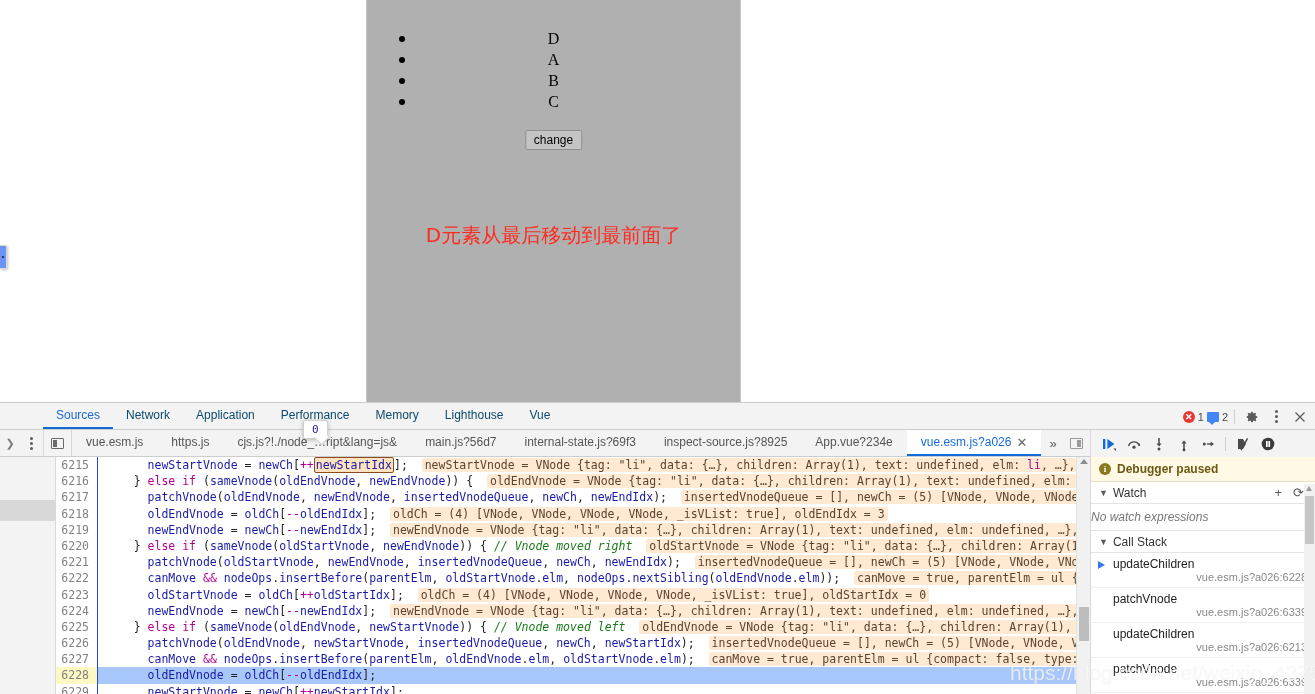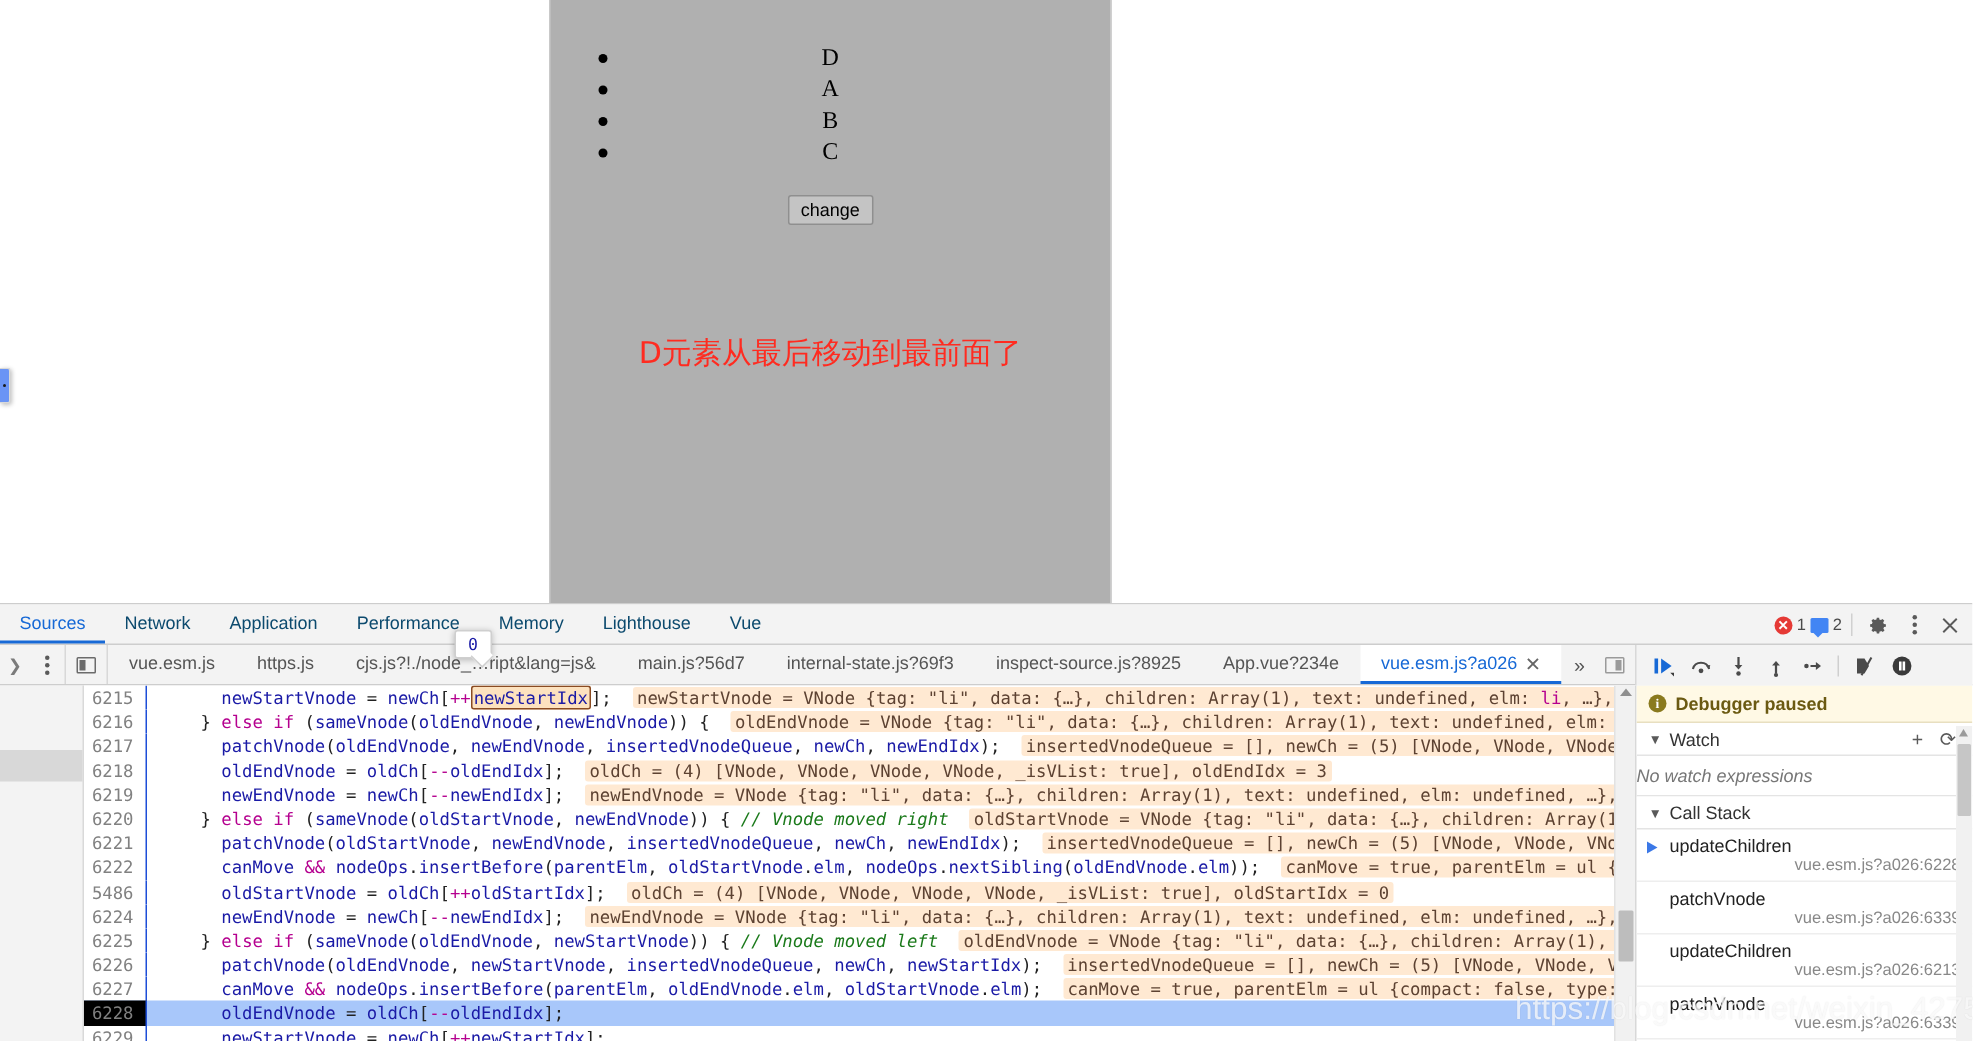--- a/index.html
+++ b/index.html
@@ -86,21 +86,21 @@
     border-bottom: 1px solid #cdcdcd;
     background: #f3f3f3;
     display: flex; align-items: stretch;
   }
   .dt-tab {
     padding: 0 13px; display: flex; align-items: center;
     font-size: 12px; color: #0c4a6e; cursor: pointer;
     border-bottom: 2px solid transparent;
     white-space: nowrap;
   }
-  .dt-tab.active { color: #1769d6; border-bottom-color: #1769d6; }
+  .dt-tab.active { color: #1769d6; border-bottom-color: #1769d6; margin-left: 43px; }
   .dt-right {
     position: absolute; right: 4px; top: 0; height: 27px;
     display: flex; align-items: center; gap: 2px;
   }
   .count-group { display: flex; align-items: center; gap: 3px; padding-right: 6px;
                  border-right: 1px solid #d0d0d0; margin-right: 4px; height: 15px;}
   .err-dot {
     width: 12px; height: 12px; border-radius: 50%;
     background: #e53935; color: #fff; font-size: 9px; font-weight: bold;
     display: flex; align-items: center; justify-content: center;
@@ -171,21 +171,21 @@
 
   .code-wrap {
     position: relative; flex: 1 1 auto; overflow: hidden; background:#fff;
   }
   .code-lines { position:absolute; left:0; top:0; width:100%; }
   .cl {
     position: relative; height: 16.2px; line-height: 16.2px; white-space: pre;
     font-family: "DejaVu Sans Mono", monospace; font-size: 11.5px;
   }
   .cl.hl { background:#a8c7fa; }
-  .cl.hl .num { background:#000000; }
+  .cl.hl .num { background:#fef9c3; }
   .num {
     display:inline-block; width:42px; text-align:right; padding-right:8px;
     color:#818181; background:#fff; border-right:1px solid #1d4ed8;
     font-family:"DejaVu Sans Mono", monospace; font-size:11.5px;
   }
   .src { display:inline-block; padding-left:8px; }
   .kw { color:#b5008f; }
   .id { color:#1a1aa6; }
   .pl { color:#222; }
   .cmt { color:#1b7a1b; font-style: italic; }
@@ -423,21 +423,21 @@
       <div class="code-wrap">
         <div class="code-lines" id="code-lines">
             <div class="cl"><span class="num">6215</span><span class="src">      <span class="id">newStartVnode</span> <span class="pl">=</span> <span class="id">newCh</span><span class="pl">[</span><span class="kw">++</span><span class="boxsel"><span class="id">newStartIdx</span></span><span class="pl">];</span>  <span class="hint">newStartVnode = VNode {tag: "li", data: {…}, children: Array(1), text: undefined, elm: <span class="s">li</span>, …}, new</span></span></div>
             <div class="cl"><span class="num">6216</span><span class="src">    <span class="pl">}</span> <span class="kw">else if</span> <span class="pl">(</span><span class="id">sameVnode</span><span class="pl">(</span><span class="id">oldEndVnode</span><span class="pl">,</span> <span class="id">newEndVnode</span><span class="pl">)) {</span>  <span class="hint">oldEndVnode = VNode {tag: "li", data: {…}, children: Array(1), text: undefined, elm: <span class="s">li</span>,</span></span></div>
             <div class="cl"><span class="num">6217</span><span class="src">      <span class="id">patchVnode</span><span class="pl">(</span><span class="id">oldEndVnode</span><span class="pl">,</span> <span class="id">newEndVnode</span><span class="pl">,</span> <span class="id">insertedVnodeQueue</span><span class="pl">,</span> <span class="id">newCh</span><span class="pl">,</span> <span class="id">newEndIdx</span><span class="pl">);</span>  <span class="hint">insertedVnodeQueue = [], newCh = (5) [VNode, VNode, VNode, V</span></span></div>
             <div class="cl"><span class="num">6218</span><span class="src">      <span class="id">oldEndVnode</span> <span class="pl">=</span> <span class="id">oldCh</span><span class="pl">[</span><span class="kw">--</span><span class="id">oldEndIdx</span><span class="pl">];</span>  <span class="hint">oldCh = (4) [VNode, VNode, VNode, VNode, _isVList: true], oldEndIdx = 3</span></span></div>
             <div class="cl"><span class="num">6219</span><span class="src">      <span class="id">newEndVnode</span> <span class="pl">=</span> <span class="id">newCh</span><span class="pl">[</span><span class="kw">--</span><span class="id">newEndIdx</span><span class="pl">];</span>  <span class="hint">newEndVnode = VNode {tag: "li", data: {…}, children: Array(1), text: undefined, elm: undefined, …}, ne</span></span></div>
             <div class="cl"><span class="num">6220</span><span class="src">    <span class="pl">}</span> <span class="kw">else if</span> <span class="pl">(</span><span class="id">sameVnode</span><span class="pl">(</span><span class="id">oldStartVnode</span><span class="pl">,</span> <span class="id">newEndVnode</span><span class="pl">)) {</span> <span class="cmt">// Vnode moved right</span>  <span class="hint">oldStartVnode = VNode {tag: "li", data: {…}, children: Array(1),</span></span></div>
             <div class="cl"><span class="num">6221</span><span class="src">      <span class="id">patchVnode</span><span class="pl">(</span><span class="id">oldStartVnode</span><span class="pl">,</span> <span class="id">newEndVnode</span><span class="pl">,</span> <span class="id">insertedVnodeQueue</span><span class="pl">,</span> <span class="id">newCh</span><span class="pl">,</span> <span class="id">newEndIdx</span><span class="pl">);</span>  <span class="hint">insertedVnodeQueue = [], newCh = (5) [VNode, VNode, VNode,</span></span></div>
             <div class="cl"><span class="num">6222</span><span class="src">      <span class="id">canMove</span> <span class="kw">&amp;&amp;</span> <span class="id">nodeOps</span><span class="pl">.</span><span class="id">insertBefore</span><span class="pl">(</span><span class="id">parentElm</span><span class="pl">,</span> <span class="id">oldStartVnode</span><span class="pl">.</span><span class="id">elm</span><span class="pl">,</span> <span class="id">nodeOps</span><span class="pl">.</span><span class="id">nextSibling</span><span class="pl">(</span><span class="id">oldEndVnode</span><span class="pl">.</span><span class="id">elm</span><span class="pl">));</span>  <span class="hint">canMove = true, parentElm = ul {com</span></span></div>
-            <div class="cl"><span class="num">5486</span><span class="src">      <span class="id">oldStartVnode</span> <span class="pl">=</span> <span class="id">oldCh</span><span class="pl">[</span><span class="kw">++</span><span class="id">oldStartIdx</span><span class="pl">];</span>  <span class="hint">oldCh = (4) [VNode, VNode, VNode, VNode, _isVList: true], oldStartIdx = 0</span></span></div>
+            <div class="cl"><span class="num">6223</span><span class="src">      <span class="id">oldStartVnode</span> <span class="pl">=</span> <span class="id">oldCh</span><span class="pl">[</span><span class="kw">++</span><span class="id">oldStartIdx</span><span class="pl">];</span>  <span class="hint">oldCh = (4) [VNode, VNode, VNode, VNode, _isVList: true], oldStartIdx = 0</span></span></div>
             <div class="cl"><span class="num">6224</span><span class="src">      <span class="id">newEndVnode</span> <span class="pl">=</span> <span class="id">newCh</span><span class="pl">[</span><span class="kw">--</span><span class="id">newEndIdx</span><span class="pl">];</span>  <span class="hint">newEndVnode = VNode {tag: "li", data: {…}, children: Array(1), text: undefined, elm: undefined, …}, ne</span></span></div>
             <div class="cl"><span class="num">6225</span><span class="src">    <span class="pl">}</span> <span class="kw">else if</span> <span class="pl">(</span><span class="id">sameVnode</span><span class="pl">(</span><span class="id">oldEndVnode</span><span class="pl">,</span> <span class="id">newStartVnode</span><span class="pl">)) {</span> <span class="cmt">// Vnode moved left</span>  <span class="hint">oldEndVnode = VNode {tag: "li", data: {…}, children: Array(1), tex</span></span></div>
             <div class="cl"><span class="num">6226</span><span class="src">      <span class="id">patchVnode</span><span class="pl">(</span><span class="id">oldEndVnode</span><span class="pl">,</span> <span class="id">newStartVnode</span><span class="pl">,</span> <span class="id">insertedVnodeQueue</span><span class="pl">,</span> <span class="id">newCh</span><span class="pl">,</span> <span class="id">newStartIdx</span><span class="pl">);</span>  <span class="hint">insertedVnodeQueue = [], newCh = (5) [VNode, VNode, VNod</span></span></div>
             <div class="cl"><span class="num">6227</span><span class="src">      <span class="id">canMove</span> <span class="kw">&amp;&amp;</span> <span class="id">nodeOps</span><span class="pl">.</span><span class="id">insertBefore</span><span class="pl">(</span><span class="id">parentElm</span><span class="pl">,</span> <span class="id">oldEndVnode</span><span class="pl">.</span><span class="id">elm</span><span class="pl">,</span> <span class="id">oldStartVnode</span><span class="pl">.</span><span class="id">elm</span><span class="pl">);</span>  <span class="hint">canMove = true, parentElm = ul {compact: false, type: ""</span></span></div>
             <div class="cl hl"><span class="num">6228</span><span class="src">      <span class="id">oldEndVnode</span> <span class="pl">=</span> <span class="id">oldCh</span><span class="pl">[</span><span class="kw">--</span><span class="id">oldEndIdx</span><span class="pl">];</span></span></div>
             <div class="cl"><span class="num">6229</span><span class="src">      <span class="id">newStartVnode</span> <span class="pl">=</span> <span class="id">newCh</span><span class="pl">[</span><span class="kw">++</span><span class="id">newStartIdx</span><span class="pl">];</span></span></div>
           </div>
         <div class="code-scroll">
           <div class="up"></div>
           <div class="thumb"></div>

